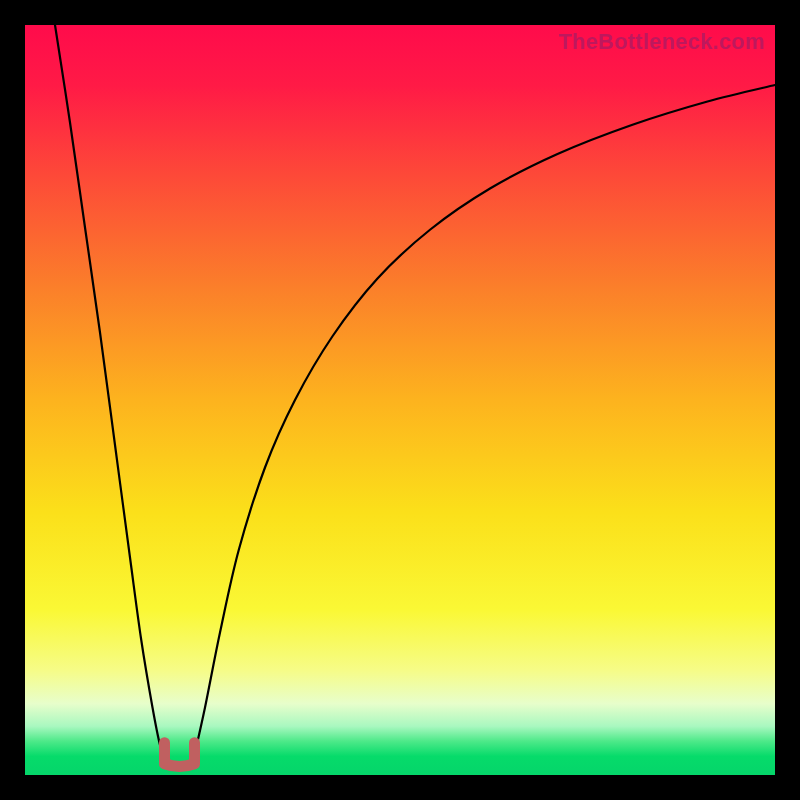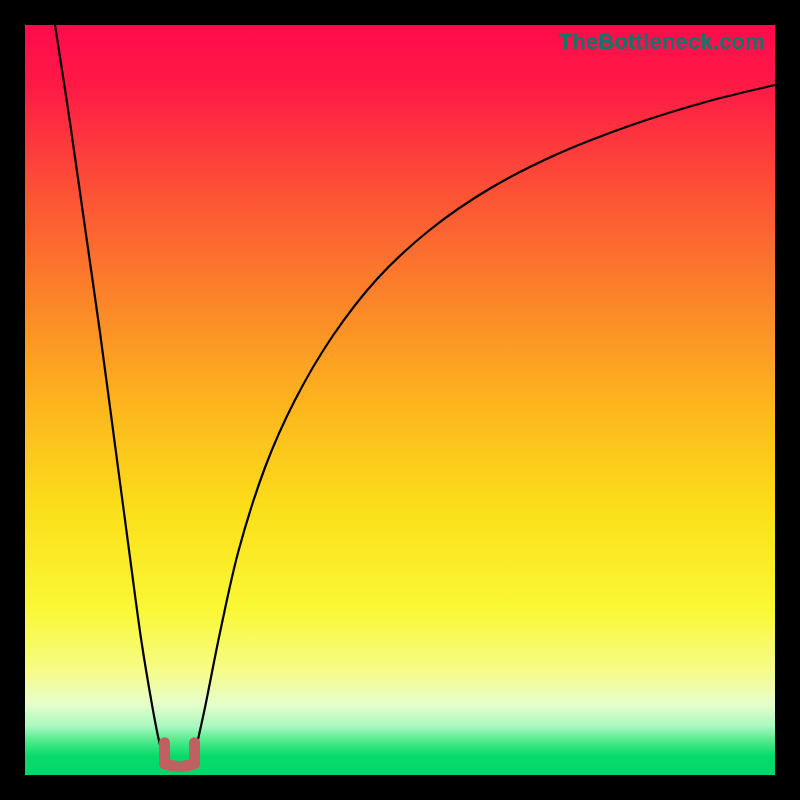--- a/index.html
+++ b/index.html
@@ -25,21 +25,21 @@
     top: 0;
     width: 100%;
     height: 100%;
   }
   .watermark {
     position: absolute;
     top: 4px;
     right: 10px;
     font-size: 22px;
     font-weight: 600;
-    color: #0f766e;
+    color: #be185d;
     letter-spacing: 0.2px;
     user-select: none;
   }
   svg.curve-layer {
     position: absolute;
     left: 0;
     top: 0;
     width: 100%;
     height: 100%;
     overflow: visible;

